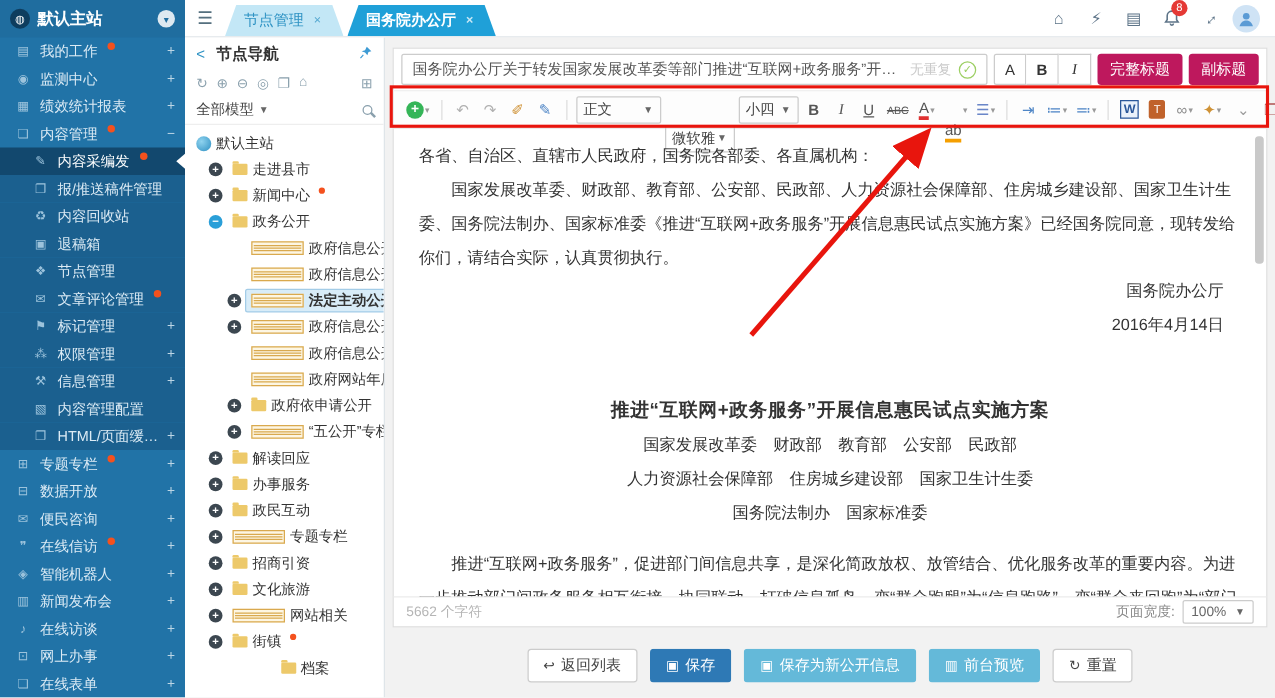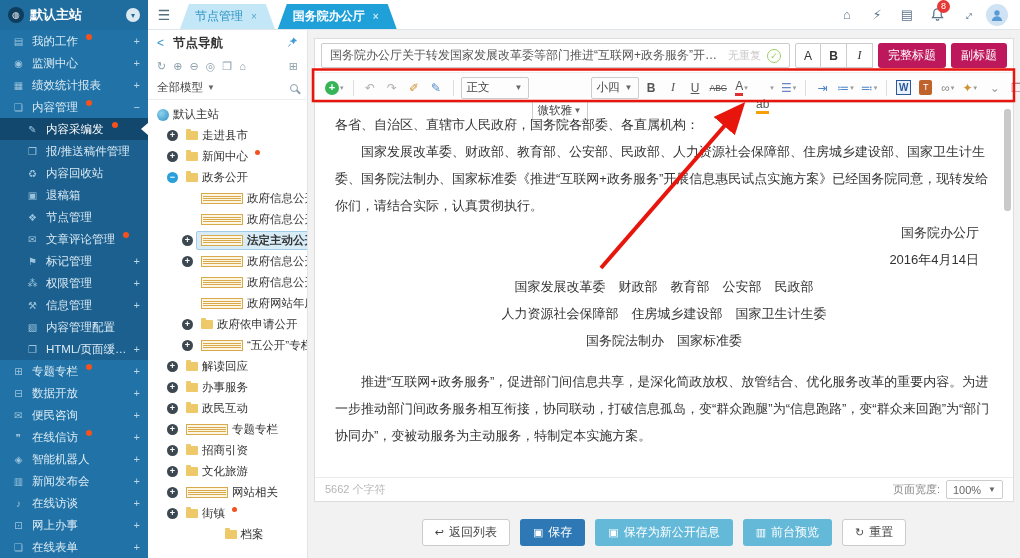--- a/index.html
+++ b/index.html
@@ -571,20 +571,21 @@
               <span class="tb-i">
                 <span style="color: rgb(176, 84, 84);">❐</span>
               </span>
             </div>
           <div class="doc-wrap">
             <div class="doc" id="docBody">
                 <div class="para left">各省、自治区、直辖市人民政府，国务院各部委、各直属机构：</div>
                 <div class="para left indent">国家发展改革委、财政部、教育部、公安部、民政部、人力资源社会保障部、住房城乡建设部、国家卫生计生委、国务院法制办、国家标准委《推进“互联网+政务服务”开展信息惠民试点实施方案》已经国务院同意，现转发给你们，请结合实际，认真贯彻执行。</div>
                 <div class="para right">国务院办公厅</div>
                 <div class="para right">2016年4月14日</div>
+                <div class="para center heading">推进“互联网+政务服务”开展信息惠民试点实施方案</div>
                 <div class="para center">国家发展改革委　财政部　教育部　公安部　民政部</div>
                 <div class="para center">人力资源社会保障部　住房城乡建设部　国家卫生计生委</div>
                 <div class="para center">国务院法制办　国家标准委</div>
                 <div class="para left indent gap-top">推进“互联网+政务服务”，促进部门间信息共享，是深化简政放权、放管结合、优化服务改革的重要内容。为进一步推动部门间政务服务相互衔接，协同联动，打破信息孤岛，变“群众跑腿”为“信息跑路”，变“群众来回跑”为“部门协同办”，变被动服务为主动服务，特制定本实施方案。</div>
               </div>
             <div class="doc-scroll"></div>
           </div>
           <div class="status-row">
             <span class="char-count">5662 个字符</span>
             <span class="pw">

